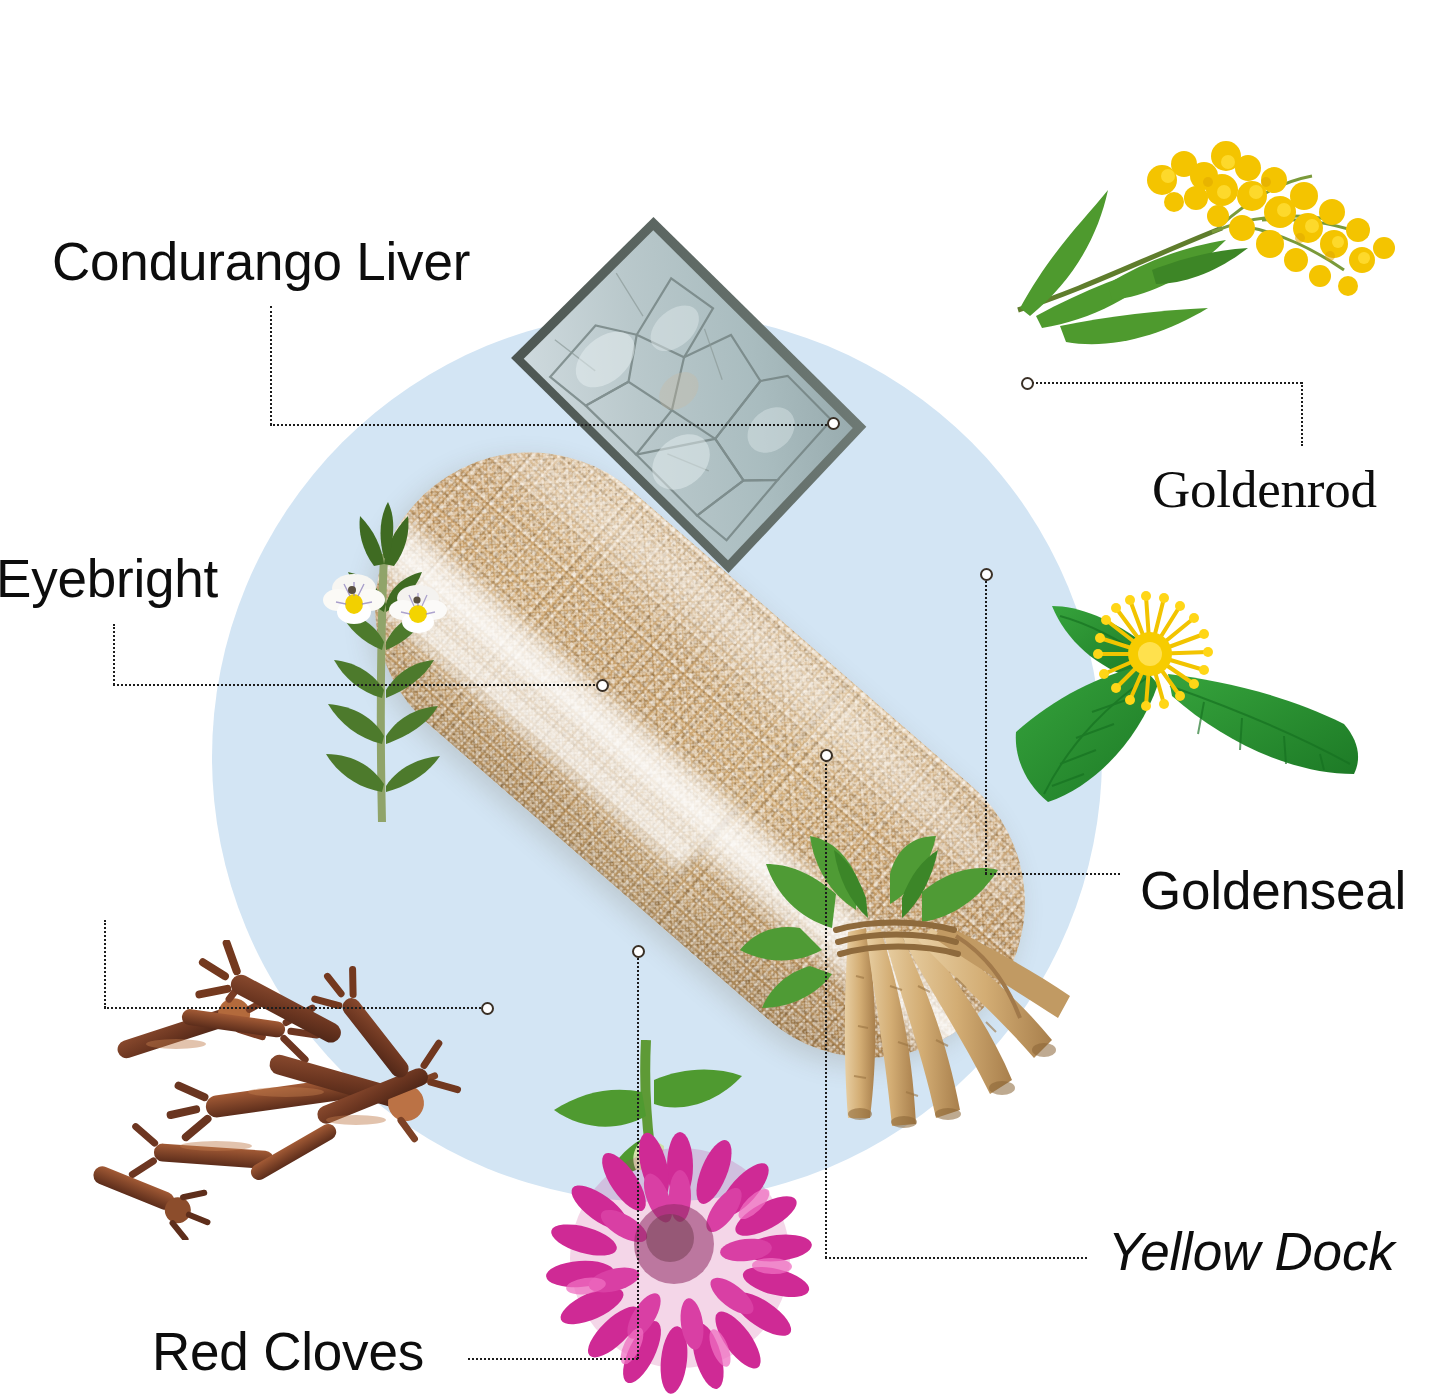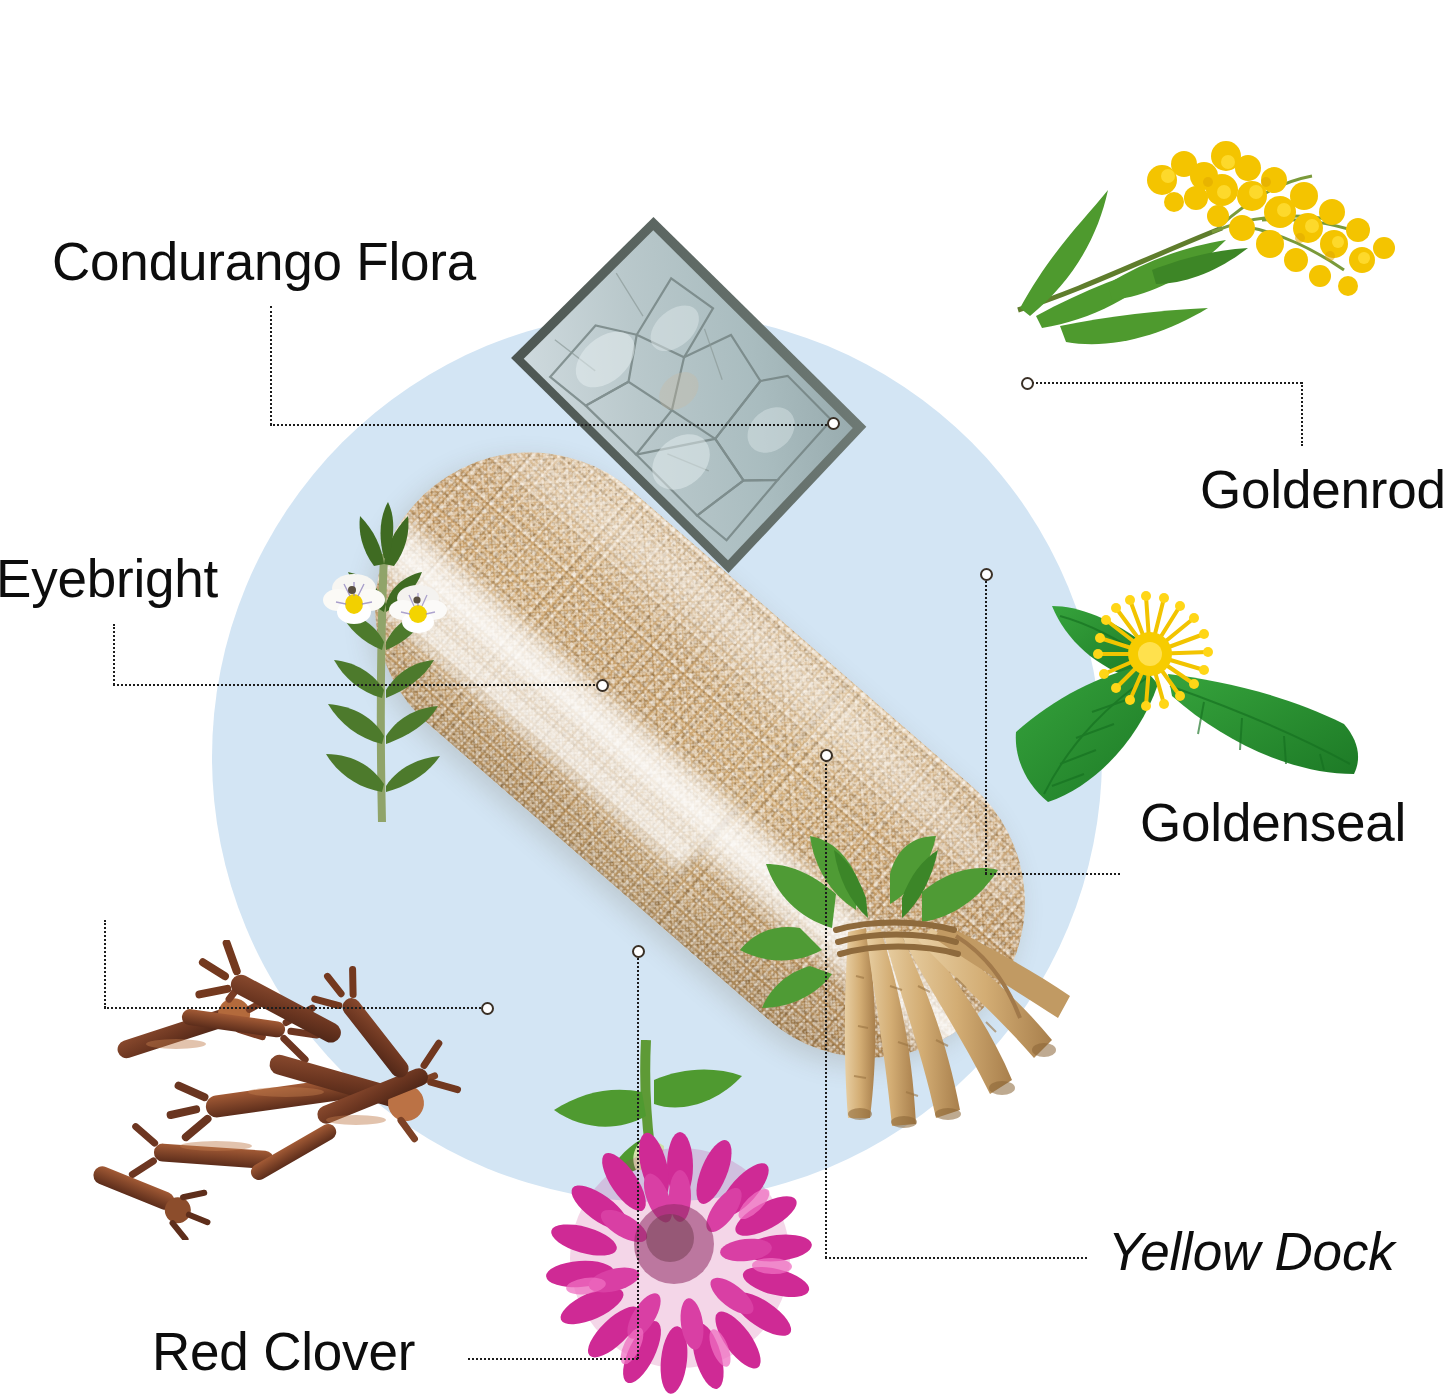--- a/index.html
+++ b/index.html
@@ -590,32 +590,32 @@
   <div class="dot" style="left: 487px; top: 1008px; z-index: 6;"></div>
 
   <div class="leader v" style="left: 825px; top: 755px; height: 503px; z-index: 6;"></div>
   <div class="leader h" style="left: 825px; top: 1257px; width: 262px; z-index: 6;"></div>
   <div class="dot" style="left: 826px; top: 755px; z-index: 6;"></div>
 
   <div class="leader h" style="left: 468px; top: 1358px; width: 170px; z-index: 6;"></div>
   <div class="leader v" style="left: 637px; top: 951px; height: 408px; z-index: 6;"></div>
   <div class="dot" style="left: 638px; top: 951px; z-index: 6;"></div>
 
-  <div class="label" style="left: 52px; top: 235px; z-index: 7;">Condurango Flora</div>
-
-  <div class="label" style="left: 1200px; top: 463px; z-index: 7;">Goldenrod</div>
+  <div class="label" style="left: 52px; top: 235px; z-index: 7;">Condurango Liver</div>
+
+  <div class="label" style="left: 1152px; top: 463px; z-index: 7; font-family: Liberation Serif, serif;">Goldenrod</div>
 
   <div class="label" style="left: -4px; top: 552px; z-index: 7;">Eyebright</div>
 
-  <div class="label" style="left: 1140px; top: 796px; z-index: 7;">Goldenseal</div>
+  <div class="label" style="left: 1140px; top: 864px; z-index: 7;">Goldenseal</div>
 
 
   <div class="label" style="left: 1108px; top: 1225px; z-index: 7; font-style: italic;">Yellow Dock</div>
 
-  <div class="label" style="left: 152px; top: 1325px; z-index: 7;">Red Clover</div>
+  <div class="label" style="left: 152px; top: 1325px; z-index: 7;">Red Cloves</div>
 
   <div class="capsule-wrap" style="z-index: 3; position: absolute;">
     <div class="capsule">
       <div class="capsule-gloss"></div>
       <div class="capsule-band"></div>
       <div class="capsule-band2"></div>
       <div class="capsule-seam"></div>
     </div>
   </div>
 

